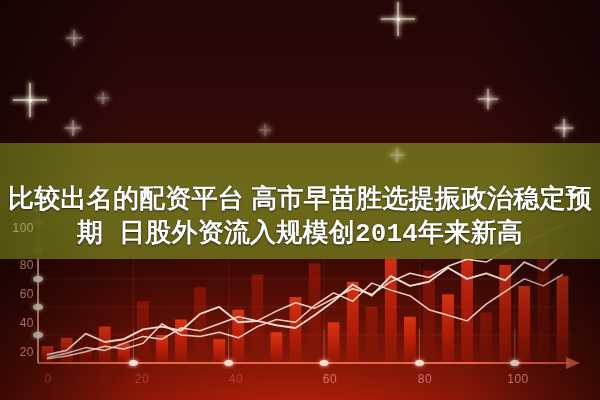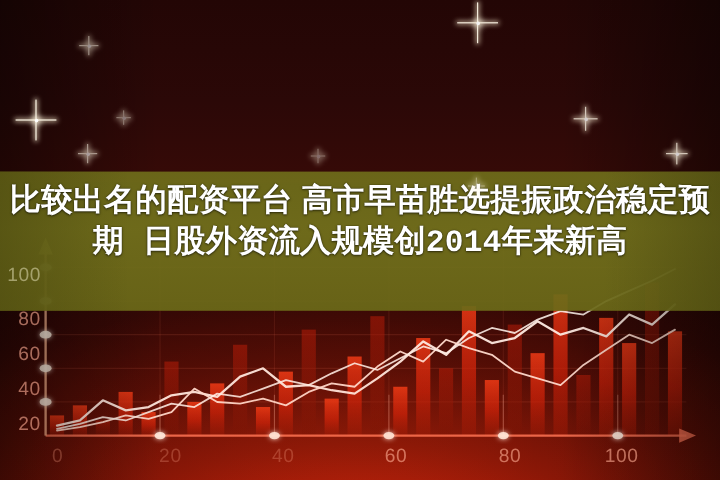--- a/index.html
+++ b/index.html
@@ -51,42 +51,42 @@
     position:absolute;left:0;top:148px;width:600px;
     text-align:center;
     color:#ffffff;
     font-weight:700;
     font-size:26px;
     line-height:36px;
     letter-spacing:.2px;
     text-shadow:0 1px 2px rgba(0,0,0,.55), 0 0 1px rgba(0,0,0,.7);
     white-space:nowrap;
   }
-  .headline .l1{display:block;}
+  .headline .l1{display:block;margin-top:32px;}
   .headline .l2{display:block;font-family:Liberation Mono, monospace;}
 
   
   .sparkle{position:absolute;pointer-events:none;}
   .sparkle i{
     position:absolute;display:block;background:#fff8e8;
     box-shadow:0 0 4px 1px rgba(255,240,210,.75);
   }
   .sparkle i.h{height:1px;top:50%;left:0;transform:translateY(-50%);}
   .sparkle i.v{width:1px;left:50%;top:0;transform:translateX(-50%);}
   .sparkle b{
     position:absolute;left:50%;top:50%;width:3px;height:3px;margin:-1.5px 0 0 -1.5px;
     background:#fff;border-radius:50%;
     box-shadow:0 0 6px 2px rgba(255,248,230,.9);
   }
 
   
   .tick-label{
     position:absolute;
     color:rgba(255,175,150,.60);
-    font-size:16px;
+    font-size:12px;
     letter-spacing:.5px;
     user-select:none;
   }
   .tick-label.ylab{text-align:right;width:28px;}
   .tick-label.xlab{text-align:center;width:30px;}
   .tick-label.dim{color:rgba(255,170,140,.28);}
   .tick-label.over-band{color:rgba(226,222,180,.55);}
 </style>
 </head>
 <body>

